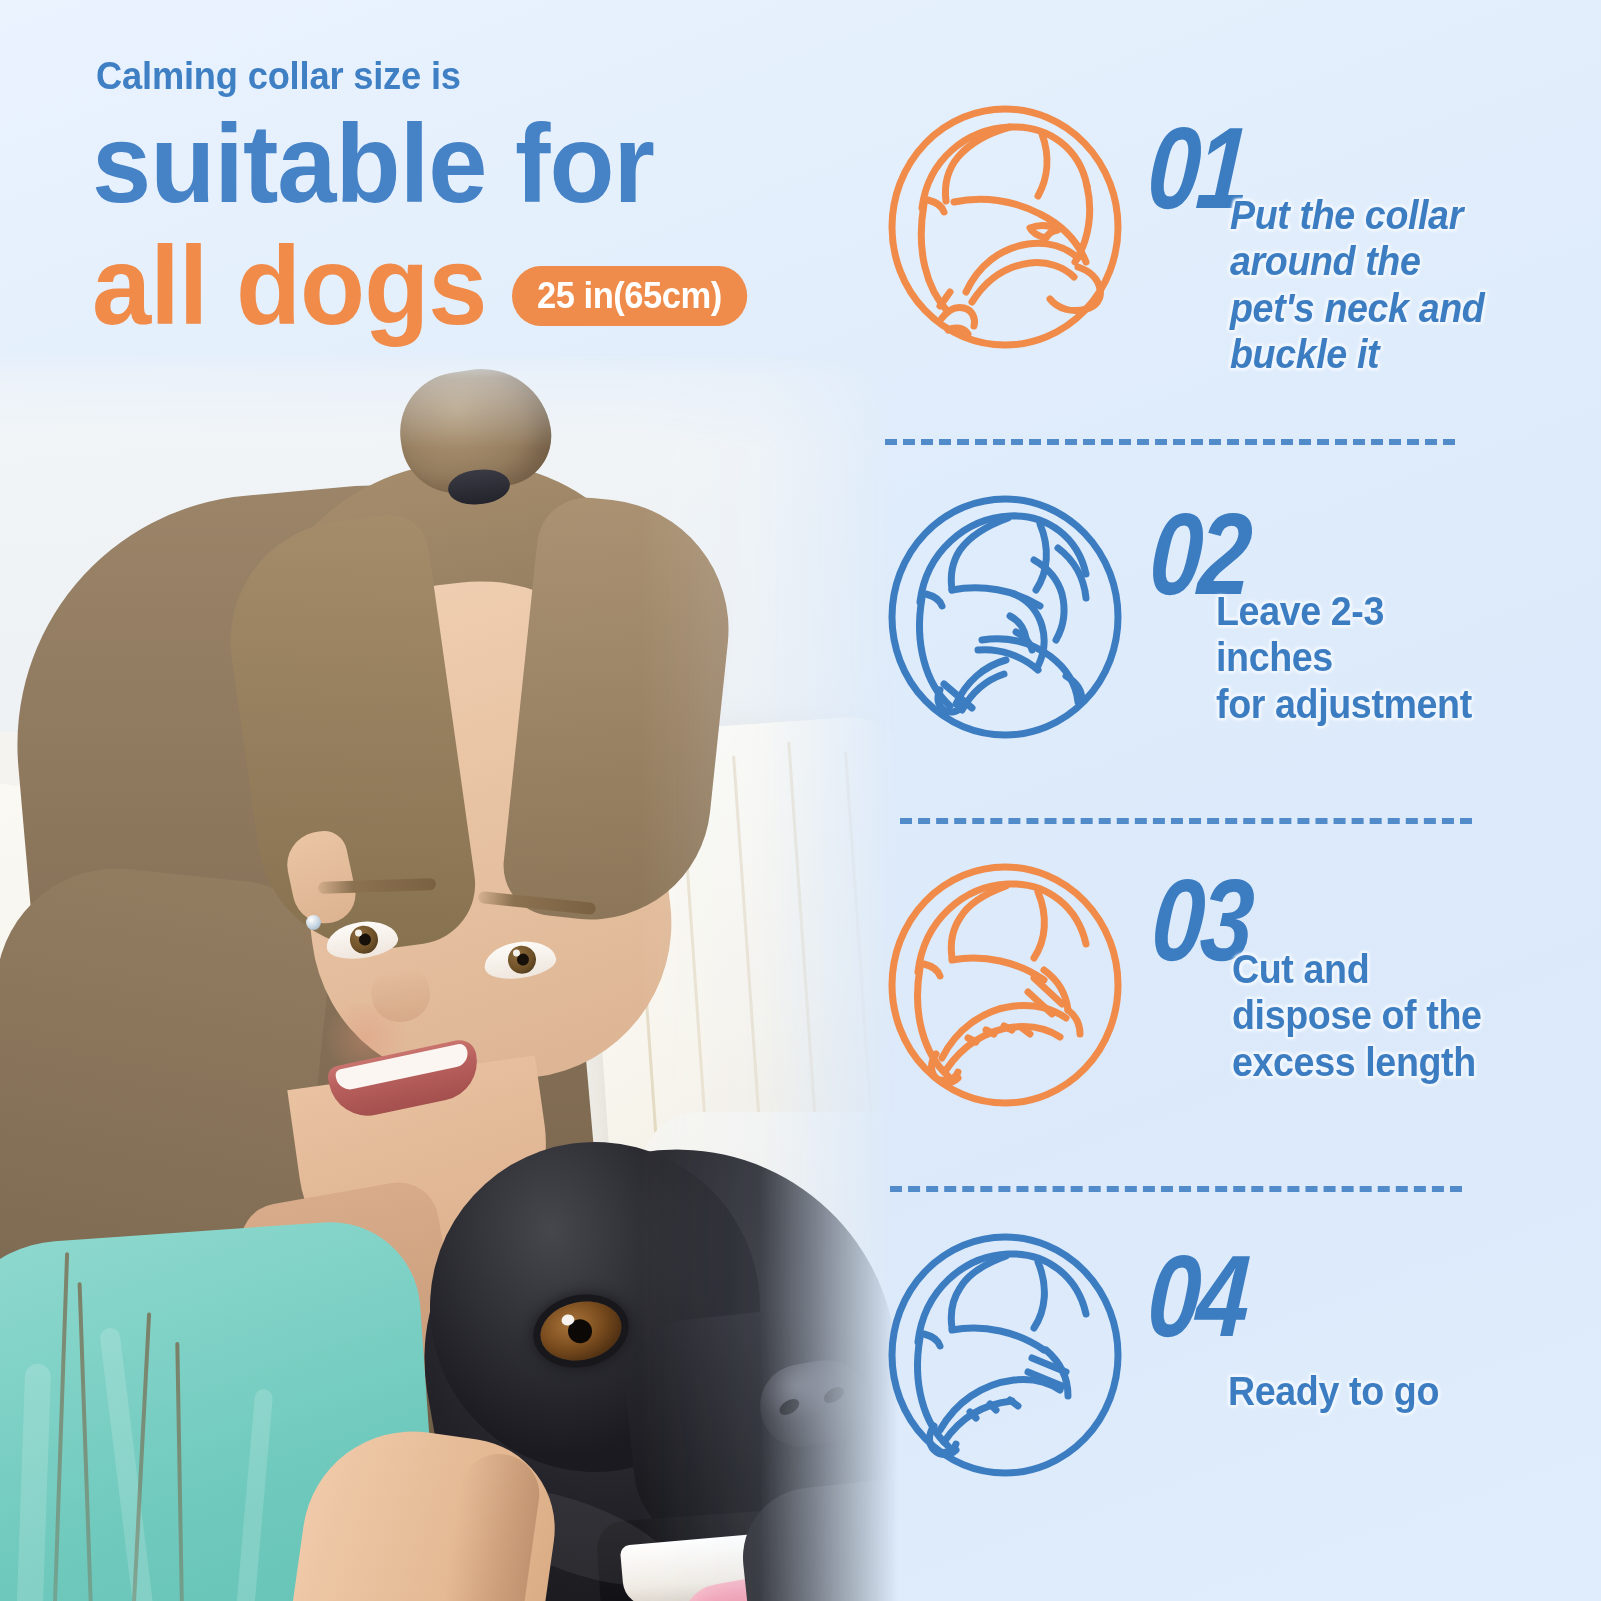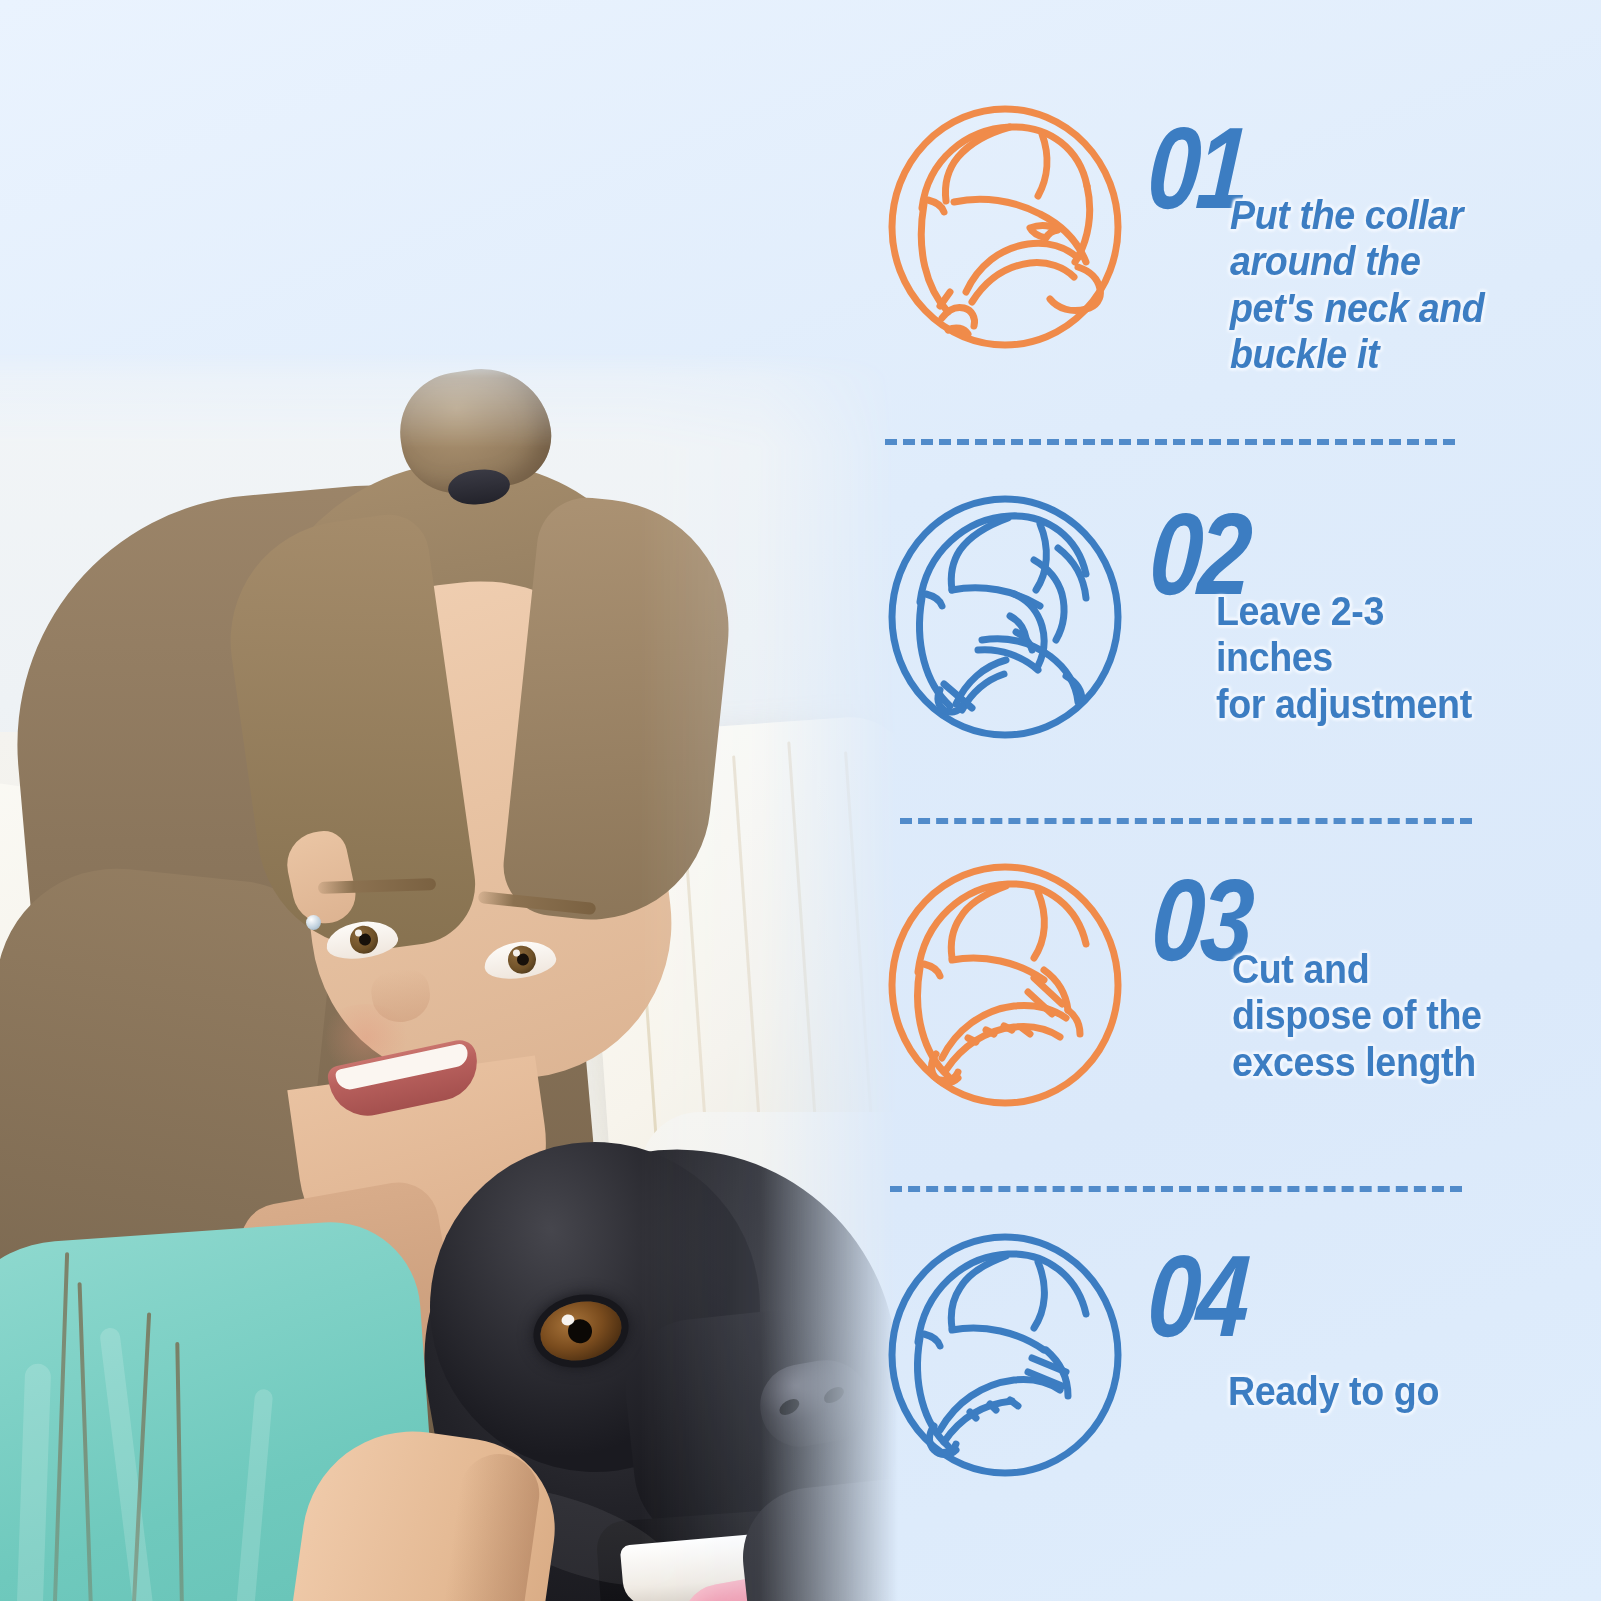--- a/index.html
+++ b/index.html
@@ -324,20 +324,26 @@
       <div class="g-arm"></div>
       <div class="g-armShade"></div>
 
       <div class="g-hairstrand" style="left:54px;top:900px;height:640px;transform:rotate(2deg);"></div>
       <div class="g-hairstrand" style="left:88px;top:930px;height:600px;transform:rotate(-2deg);"></div>
       <div class="g-hairstrand" style="left:132px;top:960px;height:580px;transform:rotate(3deg);"></div>
       <div class="g-hairstrand" style="left:180px;top:990px;height:540px;transform:rotate(-1deg);"></div>
     </div>
   </div>
 
+  <div id="headline">
+    <div id="kicker">Calming collar size is</div>
+    <div id="line1">suitable for</div>
+    <div id="line2">all dogs</div>
+    <div id="size-badge">25 in(65cm)</div>
+  </div>
 
   <div id="steps">
 
     <div class="step" id="step1">
       <div class="step-icon">
         <svg viewBox="0 0 246 246" width="246" height="246">
           <g fill="none" stroke="#f08b4a" stroke-width="7" stroke-linecap="round" stroke-linejoin="round">
             <ellipse cx="123" cy="123" rx="113" ry="118"></ellipse>
             <path d="M40 104 C46 56 84 25 128 23 C168 21 198 46 205 82"></path>
             <path d="M42 100 C34 146 44 184 66 208"></path>

